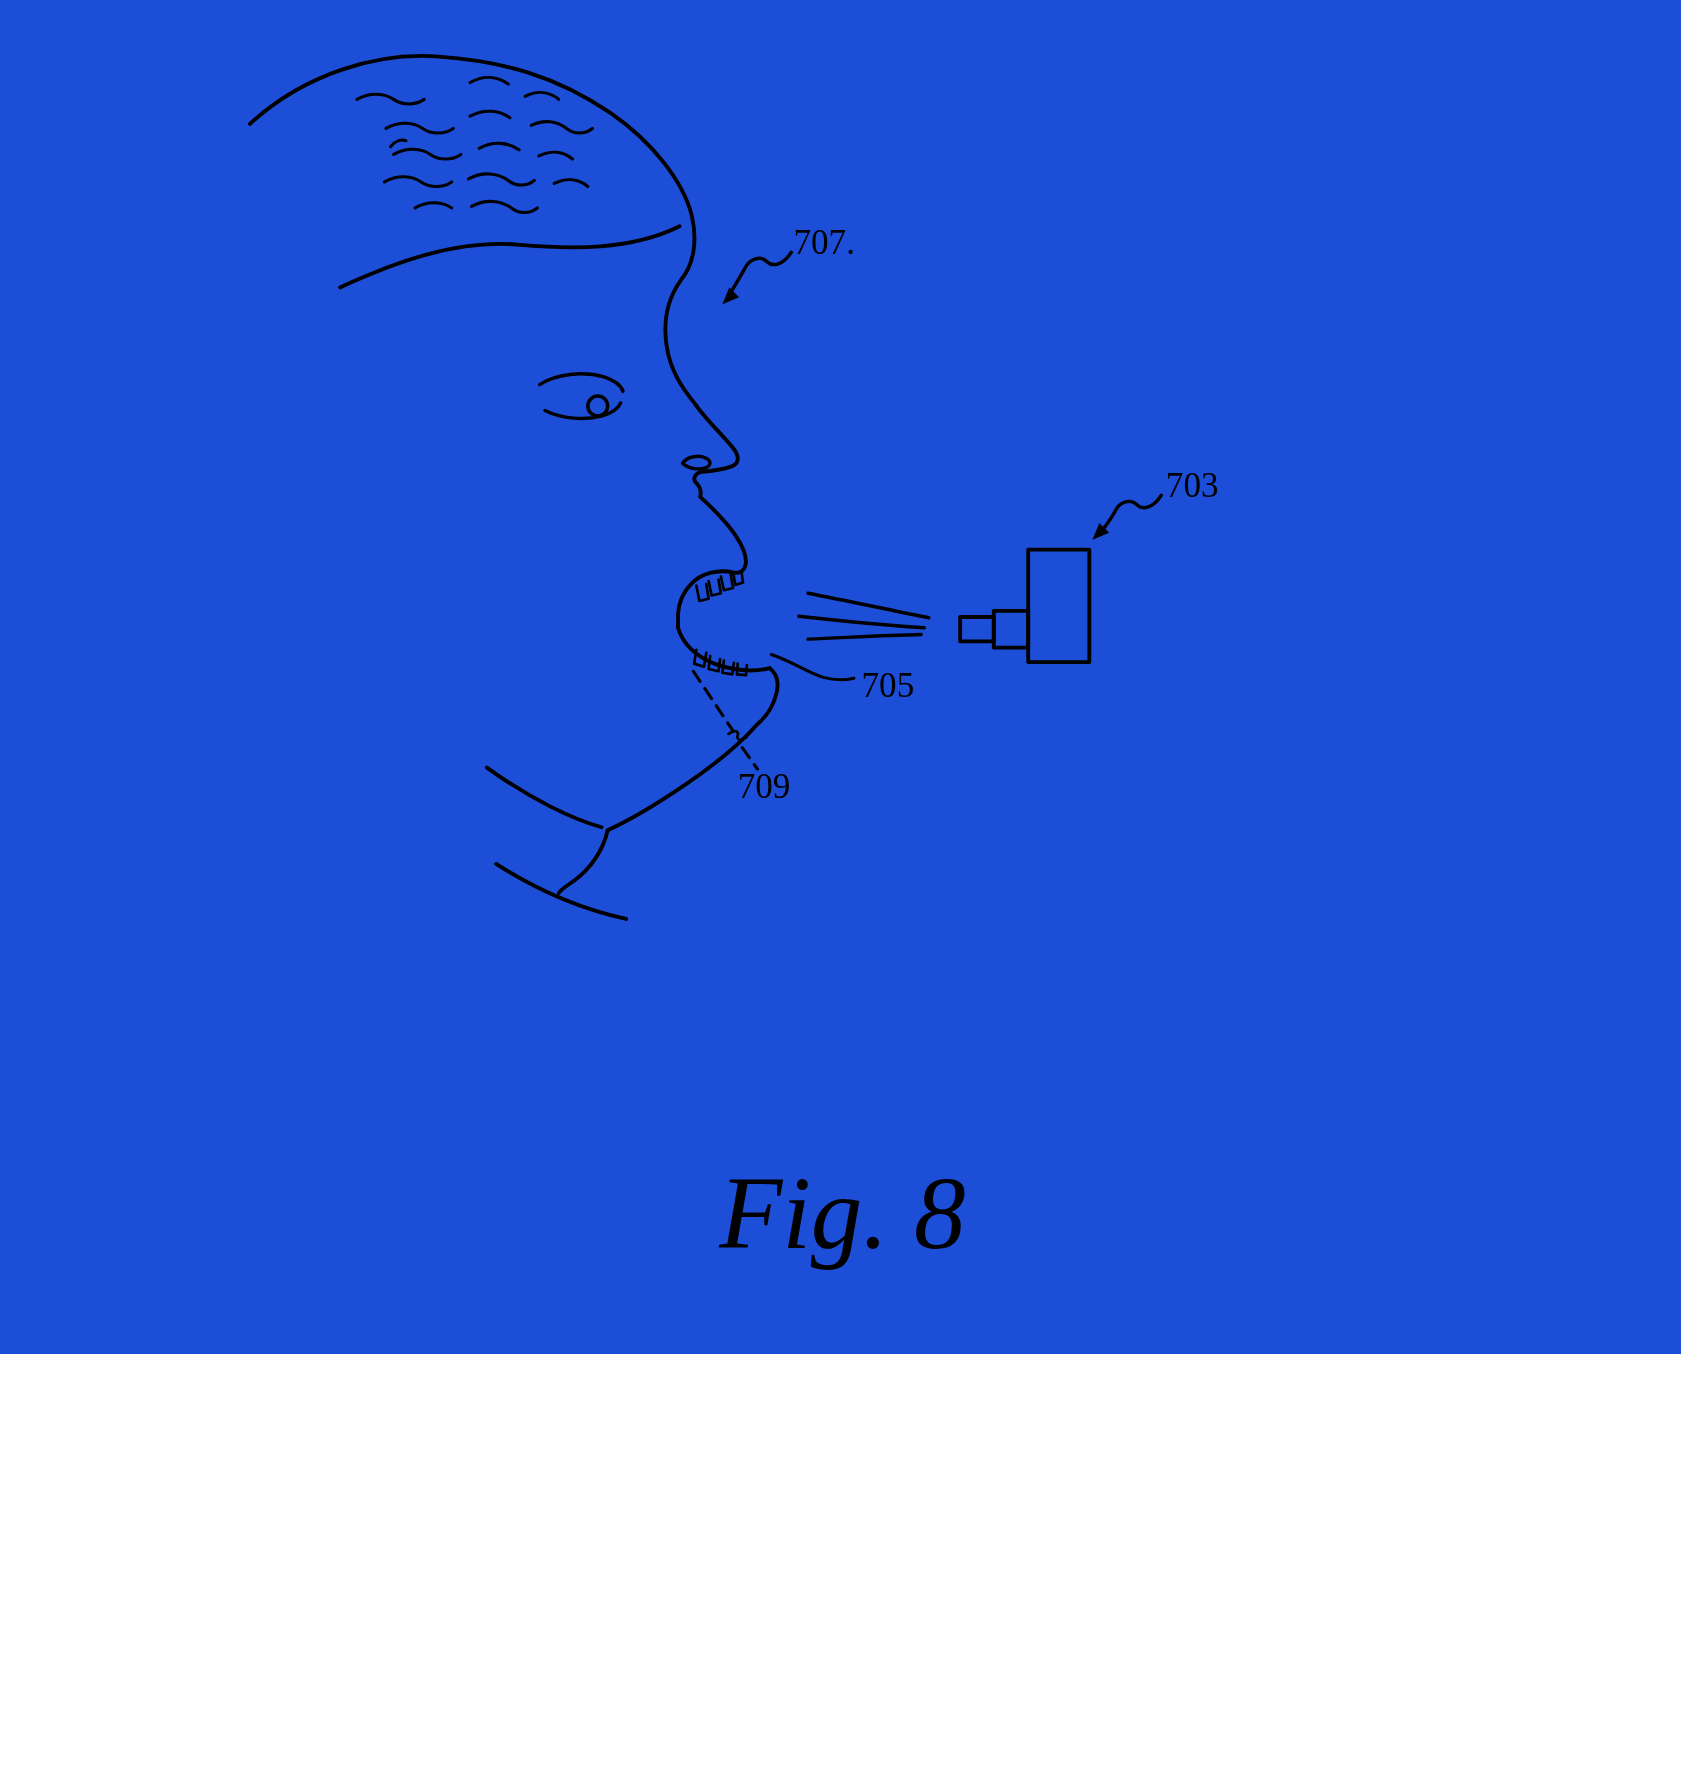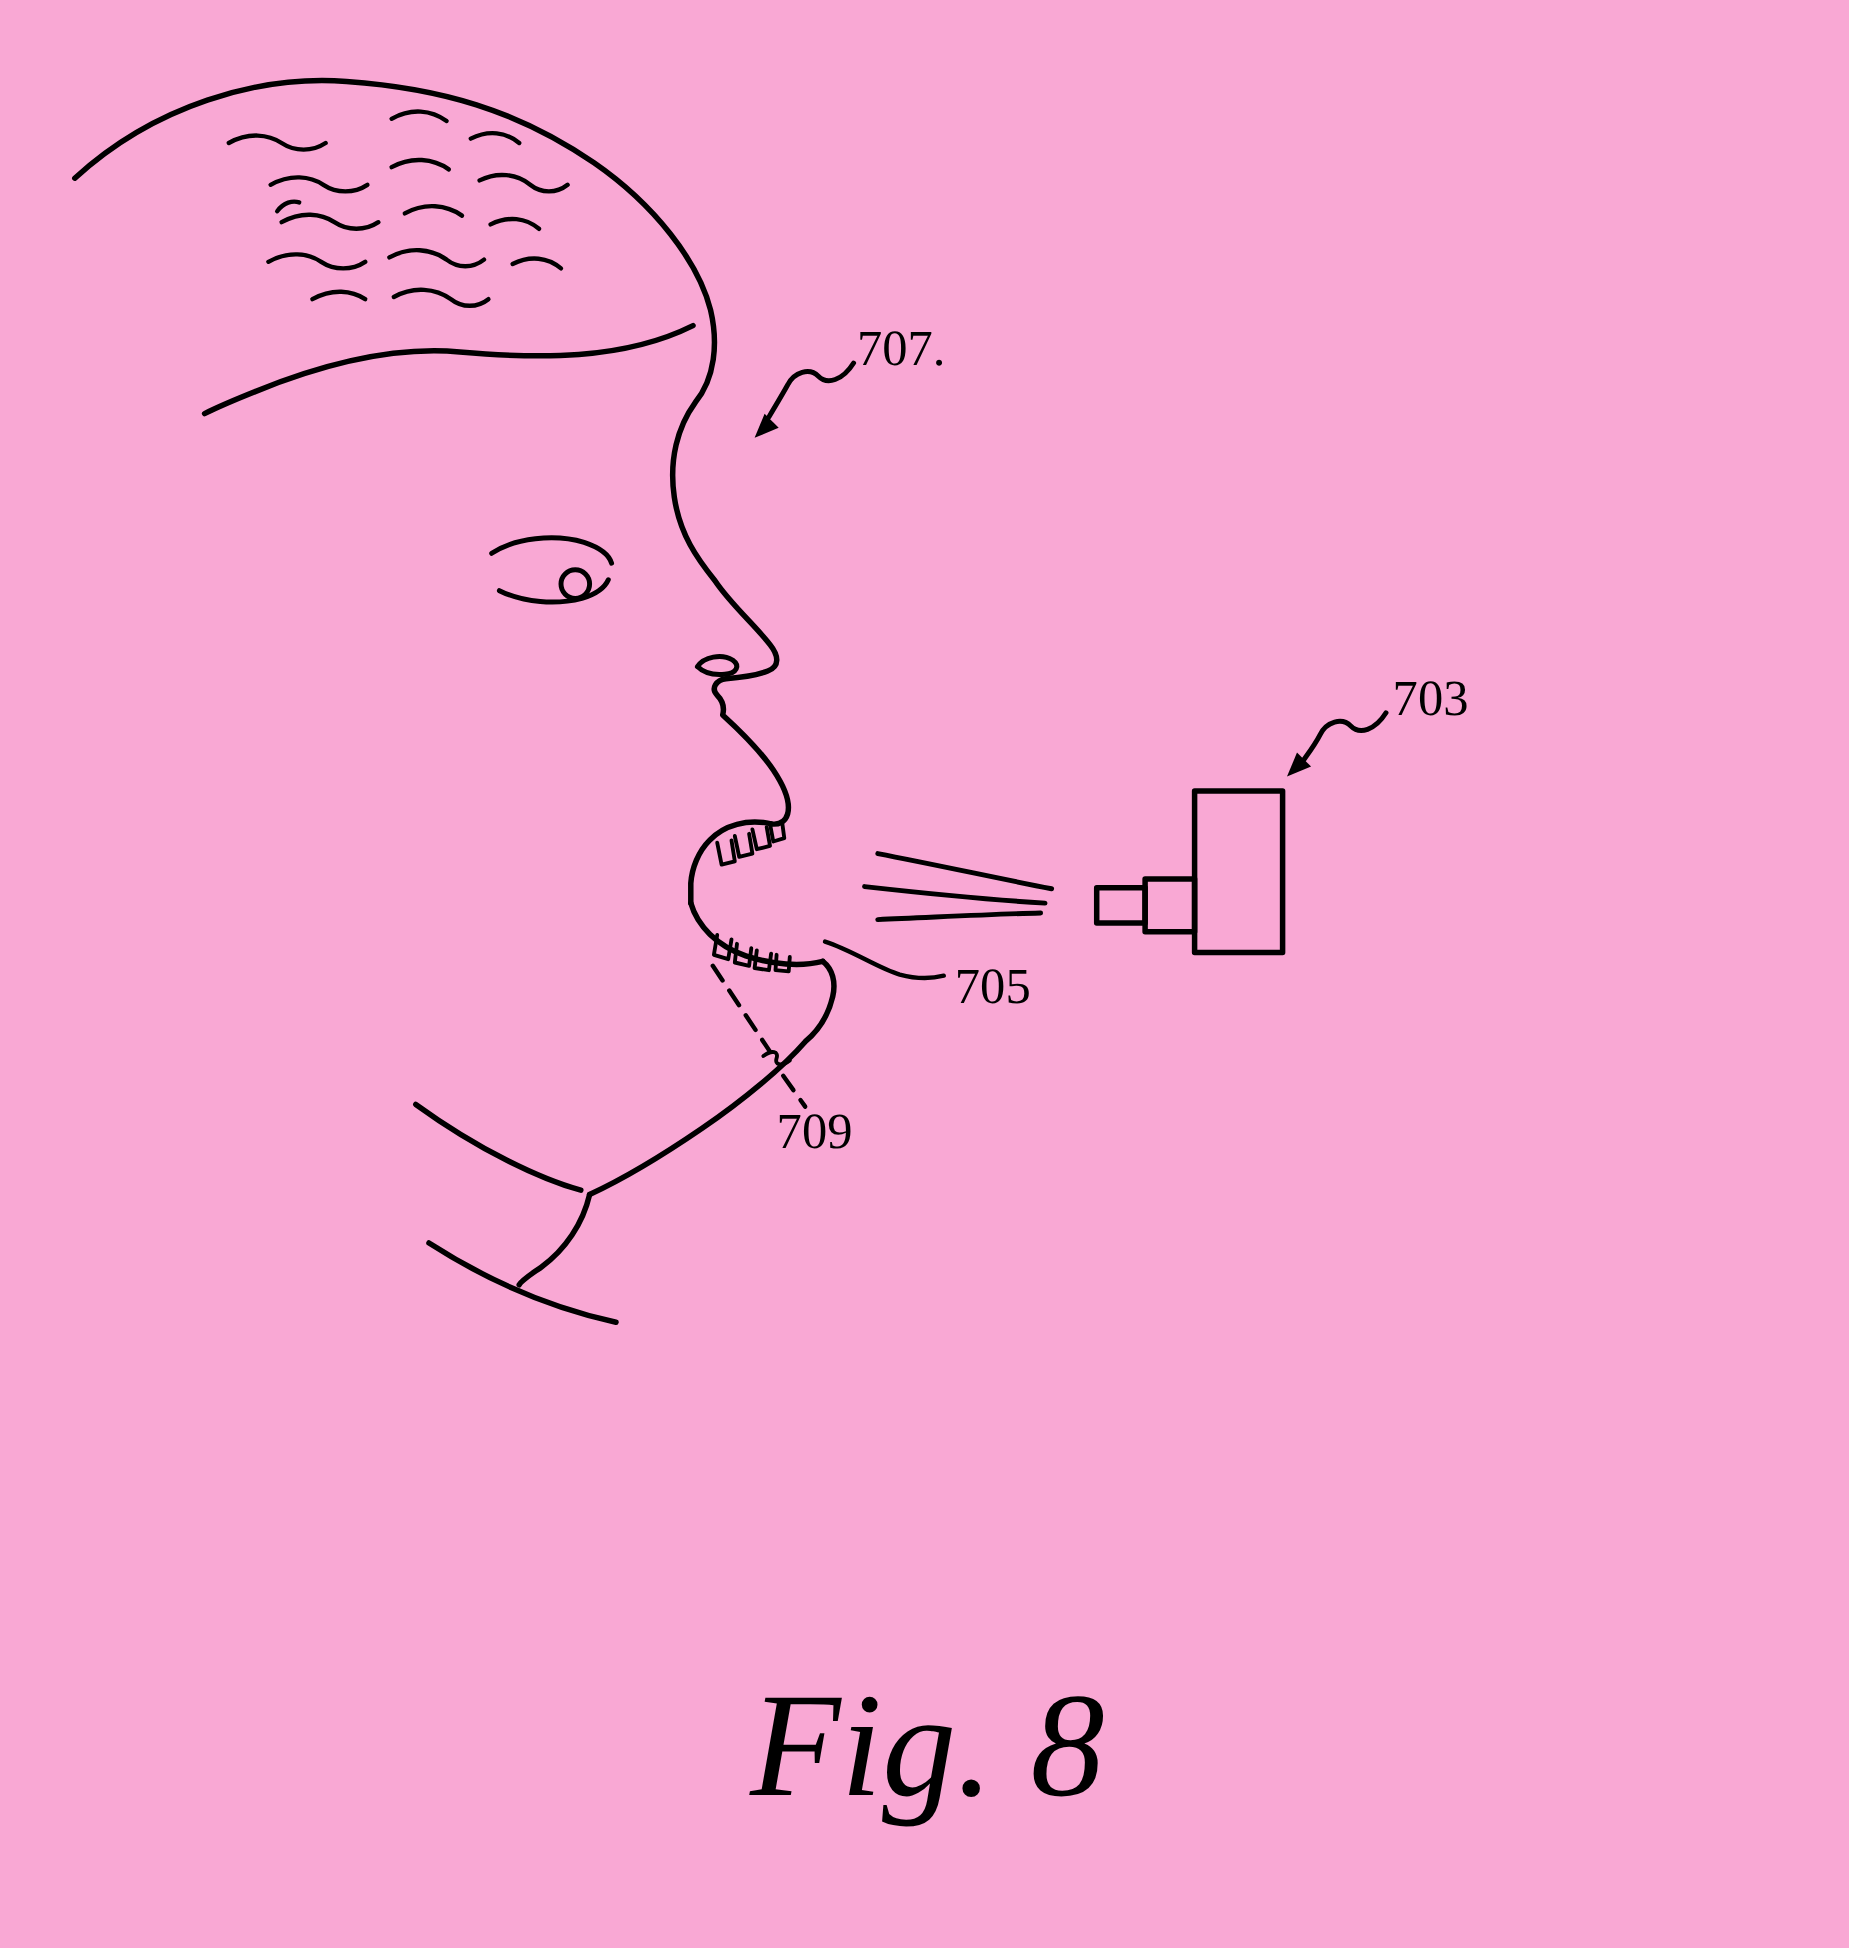--- a/index.html
+++ b/index.html
@@ -3,22 +3,22 @@
 <meta charset="utf-8">
 <style>
   html, body {
     margin: 0;
     padding: 0;
     background: #ffffff;
   }
   .stage {
     position: relative;
     width: 1681px;
-    height: 1771px;
-    background: #f9a8d4;
+    height: 1354px;
+    background: #1d4ed8;
     font-family: "Liberation Serif", serif;
     overflow: hidden;
   }
   .stage svg {
     position: absolute;
     left: 0;
     top: 0;
     width: 100%;
     height: 100%;
   }

